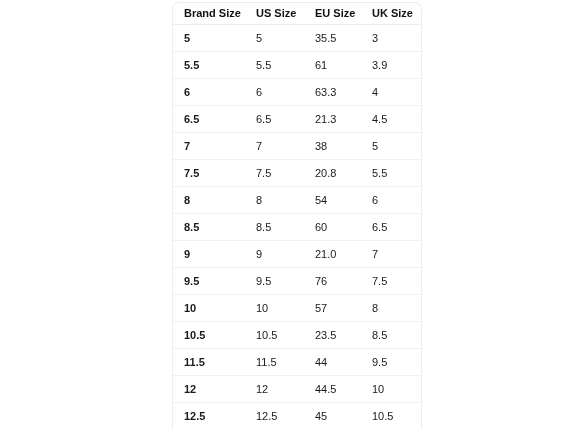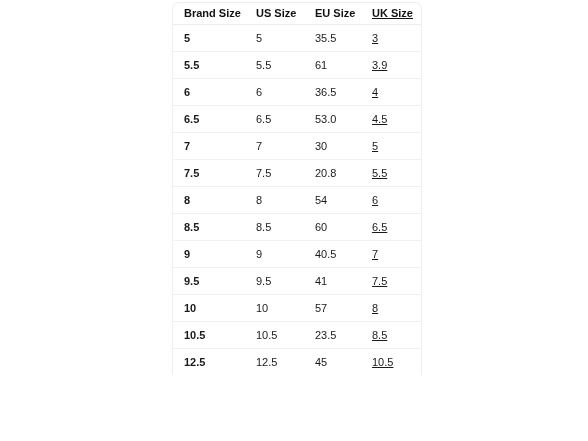--- a/index.html
+++ b/index.html
@@ -82,21 +82,21 @@
   }
 
   table.size-table tbody tr:last-child td {
     border-bottom: none;
   }
 
   
   .pad-brand { padding-left: 11px !important; }
   .pad-us    { padding-left: 11px !important; }
   .pad-eu    { padding-left: 13px !important; }
-  .pad-uk    { padding-left: 13px !important; text-decoration: underline; }
+  .pad-uk    { padding-left: 13px !important; }
 </style>
 </head>
 <body>
 
 <div id="page">
 
   <div id="size-chart-card">
     <table class="size-table">
       <colgroup>
         <col class="c-brand">
@@ -121,33 +121,33 @@
           </tr>
           <tr>
             <td class="pad-brand brand-cell">5.5</td>
             <td class="pad-us">5.5</td>
             <td class="pad-eu">61</td>
             <td class="pad-uk">3.9</td>
           </tr>
           <tr>
             <td class="pad-brand brand-cell">6</td>
             <td class="pad-us">6</td>
-            <td class="pad-eu">36.5</td>
+            <td class="pad-eu">63.3</td>
             <td class="pad-uk">4</td>
           </tr>
           <tr>
             <td class="pad-brand brand-cell">6.5</td>
             <td class="pad-us">6.5</td>
-            <td class="pad-eu">53.0</td>
+            <td class="pad-eu">21.3</td>
             <td class="pad-uk">4.5</td>
           </tr>
           <tr>
             <td class="pad-brand brand-cell">7</td>
             <td class="pad-us">7</td>
-            <td class="pad-eu">30</td>
+            <td class="pad-eu">38</td>
             <td class="pad-uk">5</td>
           </tr>
           <tr>
             <td class="pad-brand brand-cell">7.5</td>
             <td class="pad-us">7.5</td>
             <td class="pad-eu">20.8</td>
             <td class="pad-uk">5.5</td>
           </tr>
           <tr>
             <td class="pad-brand brand-cell">8</td>
@@ -157,42 +157,54 @@
           </tr>
           <tr>
             <td class="pad-brand brand-cell">8.5</td>
             <td class="pad-us">8.5</td>
             <td class="pad-eu">60</td>
             <td class="pad-uk">6.5</td>
           </tr>
           <tr>
             <td class="pad-brand brand-cell">9</td>
             <td class="pad-us">9</td>
-            <td class="pad-eu">40.5</td>
+            <td class="pad-eu">21.0</td>
             <td class="pad-uk">7</td>
           </tr>
           <tr>
             <td class="pad-brand brand-cell">9.5</td>
             <td class="pad-us">9.5</td>
-            <td class="pad-eu">41</td>
+            <td class="pad-eu">76</td>
             <td class="pad-uk">7.5</td>
           </tr>
           <tr>
             <td class="pad-brand brand-cell">10</td>
             <td class="pad-us">10</td>
             <td class="pad-eu">57</td>
             <td class="pad-uk">8</td>
           </tr>
           <tr>
             <td class="pad-brand brand-cell">10.5</td>
             <td class="pad-us">10.5</td>
             <td class="pad-eu">23.5</td>
             <td class="pad-uk">8.5</td>
           </tr>
           <tr>
+            <td class="pad-brand brand-cell">11.5</td>
+            <td class="pad-us">11.5</td>
+            <td class="pad-eu">44</td>
+            <td class="pad-uk">9.5</td>
+          </tr>
+          <tr>
+            <td class="pad-brand brand-cell">12</td>
+            <td class="pad-us">12</td>
+            <td class="pad-eu">44.5</td>
+            <td class="pad-uk">10</td>
+          </tr>
+          <tr>
             <td class="pad-brand brand-cell">12.5</td>
             <td class="pad-us">12.5</td>
             <td class="pad-eu">45</td>
             <td class="pad-uk">10.5</td>
           </tr>
         </tbody>
     </table>
   </div>
 
 </div>

